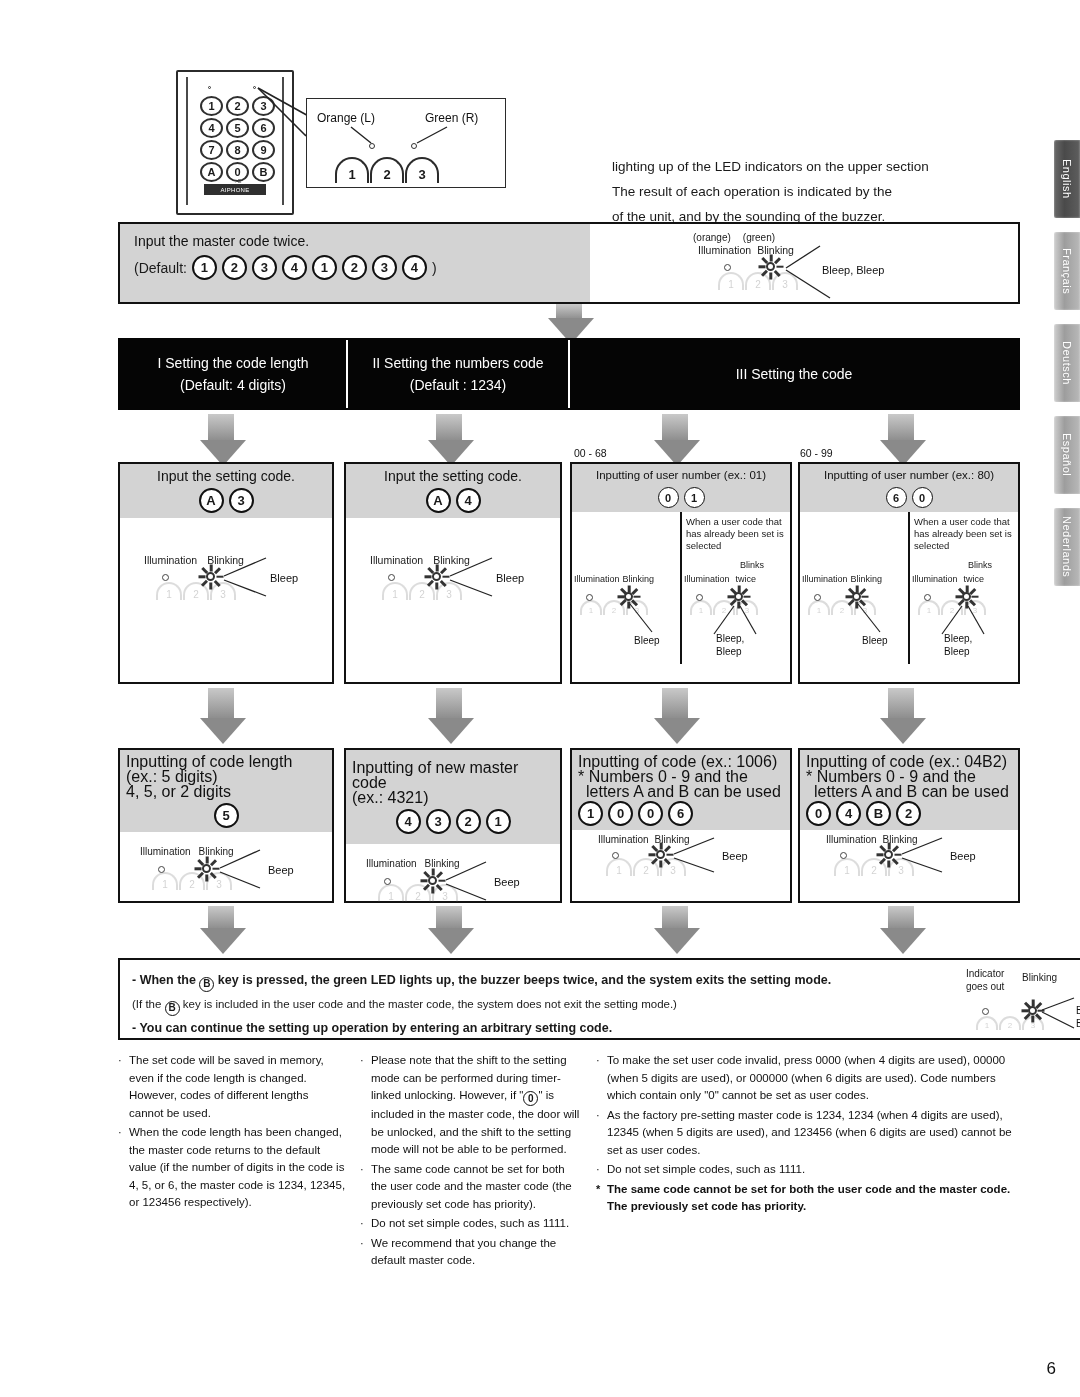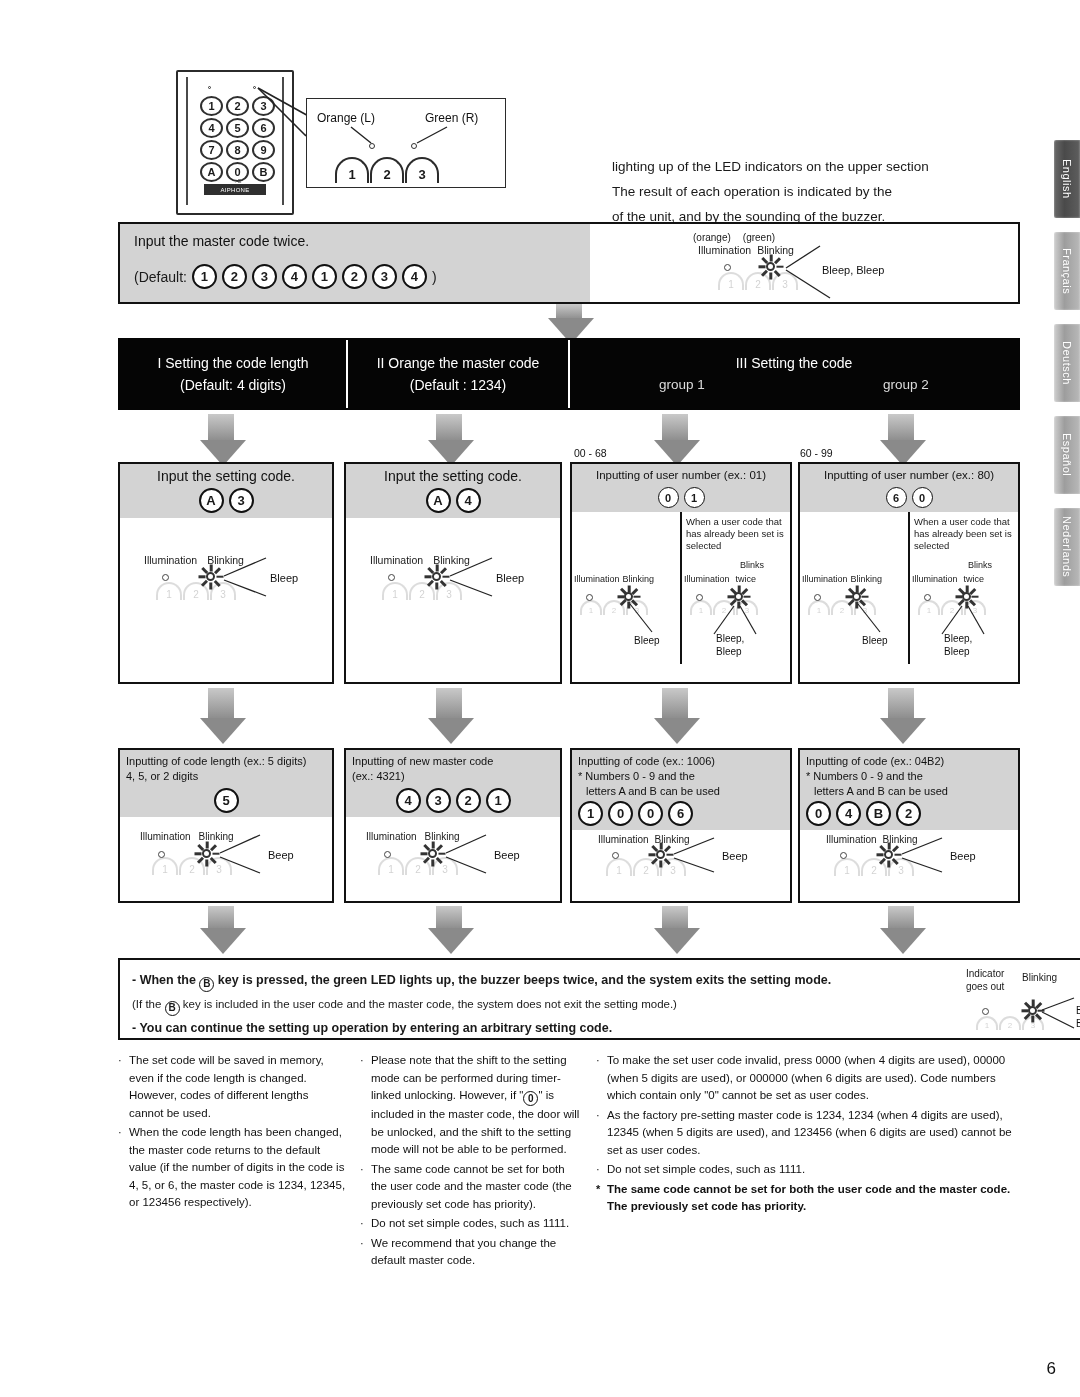--- a/index.html
+++ b/index.html
@@ -52,21 +52,21 @@
   .arcs { position: absolute; left: 28px; top: 58px; display: flex; gap: 1px; }
   .arc { width: 34px; height: 26px; border: 2px solid #2b2b2b; border-bottom: none;
          border-radius: 20px 20px 0 0; position: relative; }
   .arc span { position: absolute; left: 50%; transform: translateX(-50%); bottom: 1px;
               font-size: 13px; font-weight: bold; }
 
   .intro-text { position: absolute; left: 612px; top: 92px; width: 392px;
                 font-size: 13.5px; line-height: 25px; color: #1a1a1a; }
   .box { border: 2px solid #111; background: #fff; }
   .box-head { background: #d3d3d3; padding: 5px 8px; }
-  .box-title { font-size: 11px; line-height: 15px; color: #111; }
+  .box-title { font-size: 16px; line-height: 15px; color: #111; }
   .keys { display: flex; gap: 5px; justify-content: center; margin-top: 4px; }
   .keys.left { justify-content: flex-start; }
   .key { width: 25px; height: 25px; border: 2px solid #111; border-radius: 50%;
          font-size: 13px; font-weight: bold; background: #fff;
          display: flex; align-items: center; justify-content: center; }
   .key.sm { width: 21px; height: 21px; font-size: 11px; border-width: 1.6px; }
 
   
   .masterbox { position: relative; height: 82px; display: flex; }
   .masterbox .left { width: 470px; background: #d3d3d3; padding: 10px 14px; }
@@ -204,21 +204,21 @@
     <div class="intro-text">
       <div>lighting up of the LED indicators on the upper section</div>
       <div>The result of each operation is indicated by the</div>
       <div>of the unit, and by the sounding of the buzzer.</div>
     </div>
   </div>
 
   <div class="box masterbox" style="position:absolute;left:118px;top:222px;width:902px;">
     <div class="left">
       <div class="box-title" style="font-size:14px">Input the master code twice.</div>
-      <div style="display:flex;align-items:center;gap:5px;margin-top:15px">
+      <div style="display:flex;align-items:center;gap:5px;margin-top:6px">
         <span style="font-size:14px">(Default:</span>
         <span class="key">1</span>
         <span class="key">2</span>
         <span class="key">3</span>
         <span class="key">4</span>
         <span class="key">1</span>
         <span class="key">2</span>
         <span class="key">3</span>
         <span class="key">4</span>
         <span style="font-size:14px">)</span>
@@ -265,29 +265,25 @@
 
   <div class="arrow-stem" style="left:556px;top:304px;height:16px"></div>
   <div class="arrowhead" style="left:548px;top:318px"></div>
 
   <div class="sectionbar" style="position:absolute;left:118px;top:338px;width:902px">
     <div class="cell c1">
       <div>I Setting the code length</div>
       <div>(Default: 4 digits)</div>
     </div>
     <div class="cell c2">
-      <div>II Orange the master code</div>
+      <div>II Setting the numbers code</div>
       <div>(Default : 1234)</div>
     </div>
     <div class="cell c3">
       <div>III Setting the code</div>
-      <div class="groups">
-        <span>group 1</span>
-        <span>group 2</span>
-      </div>
     </div>
   </div>
 
   <div class="arrow-stem" style="left:208px;top:414px;height:28px"></div>
   <div class="arrowhead" style="left:200px;top:440px"></div>
   <div class="arrow-stem" style="left:436px;top:414px;height:28px"></div>
   <div class="arrowhead" style="left:428px;top:440px"></div>
   <div class="arrow-stem" style="left:662px;top:414px;height:28px"></div>
   <div class="arrowhead" style="left:654px;top:440px"></div>
   <div class="arrow-stem" style="left:888px;top:414px;height:28px"></div>
@@ -590,21 +586,21 @@
       </div>
       <svg style="position:absolute;left:96px;top:10px;width:110px;height:56px">
         <line x1="4" y1="26" x2="44" y2="8" stroke="#222" stroke-width="1.3"></line>
         <line x1="4" y1="30" x2="44" y2="46" stroke="#222" stroke-width="1.3"></line>
       </svg>
       <div class="beeptxt" style="position:absolute;left:148px;top:32px">Beep</div>
     </div>
   </div>
 
   <div class="box" style="position:absolute;left:344px;top:748px;width:218px;height:155px">
-    <div class="box-head" style="padding:4px 6px">
+    <div class="box-head" style="padding:10px 6px">
       <div class="box-title">Inputting of new master code</div>
       <div class="box-title">(ex.:  4321)</div>
       <div class="keys">
         <span class="key">4</span>
         <span class="key">3</span>
         <span class="key">2</span>
         <span class="key">1</span>
       </div>
     </div>
     <div style="position:relative;height:76px">

